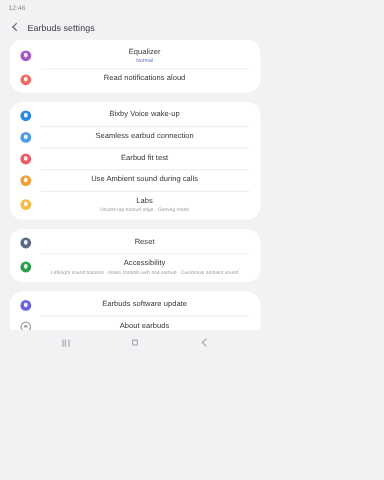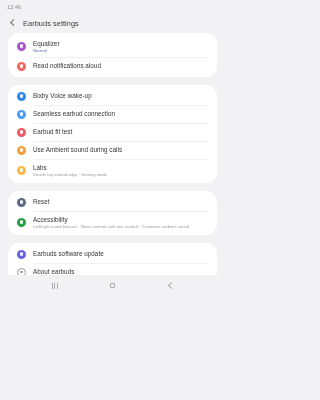--- a/index.html
+++ b/index.html
@@ -2,21 +2,21 @@
 <html><head>
 <meta charset="utf-8">
 <style>
   * { margin:0; padding:0; box-sizing:border-box; }
   html, body {
     width:225px; height:400px;
     background:#f2f2f4;
     font-family:"Liberation Sans", sans-serif;
     overflow:hidden;
   }
-  .phone { width:225px; height:296px; display:flex; flex-direction:column; background:#f2f2f4; }
+  .phone { width:225px; height:296px; display:flex; flex-direction:column; background:#f2f2f4;text-align:center; }
 
   
   .statusbar {
     height:13px; flex:0 0 13px;
     display:flex; align-items:center;
     padding:0 7px;
     background:#f2f2f4;
   }
   .status-time {
     font-size:5.5px; color:#8a8a8e; letter-spacing:.1px;

